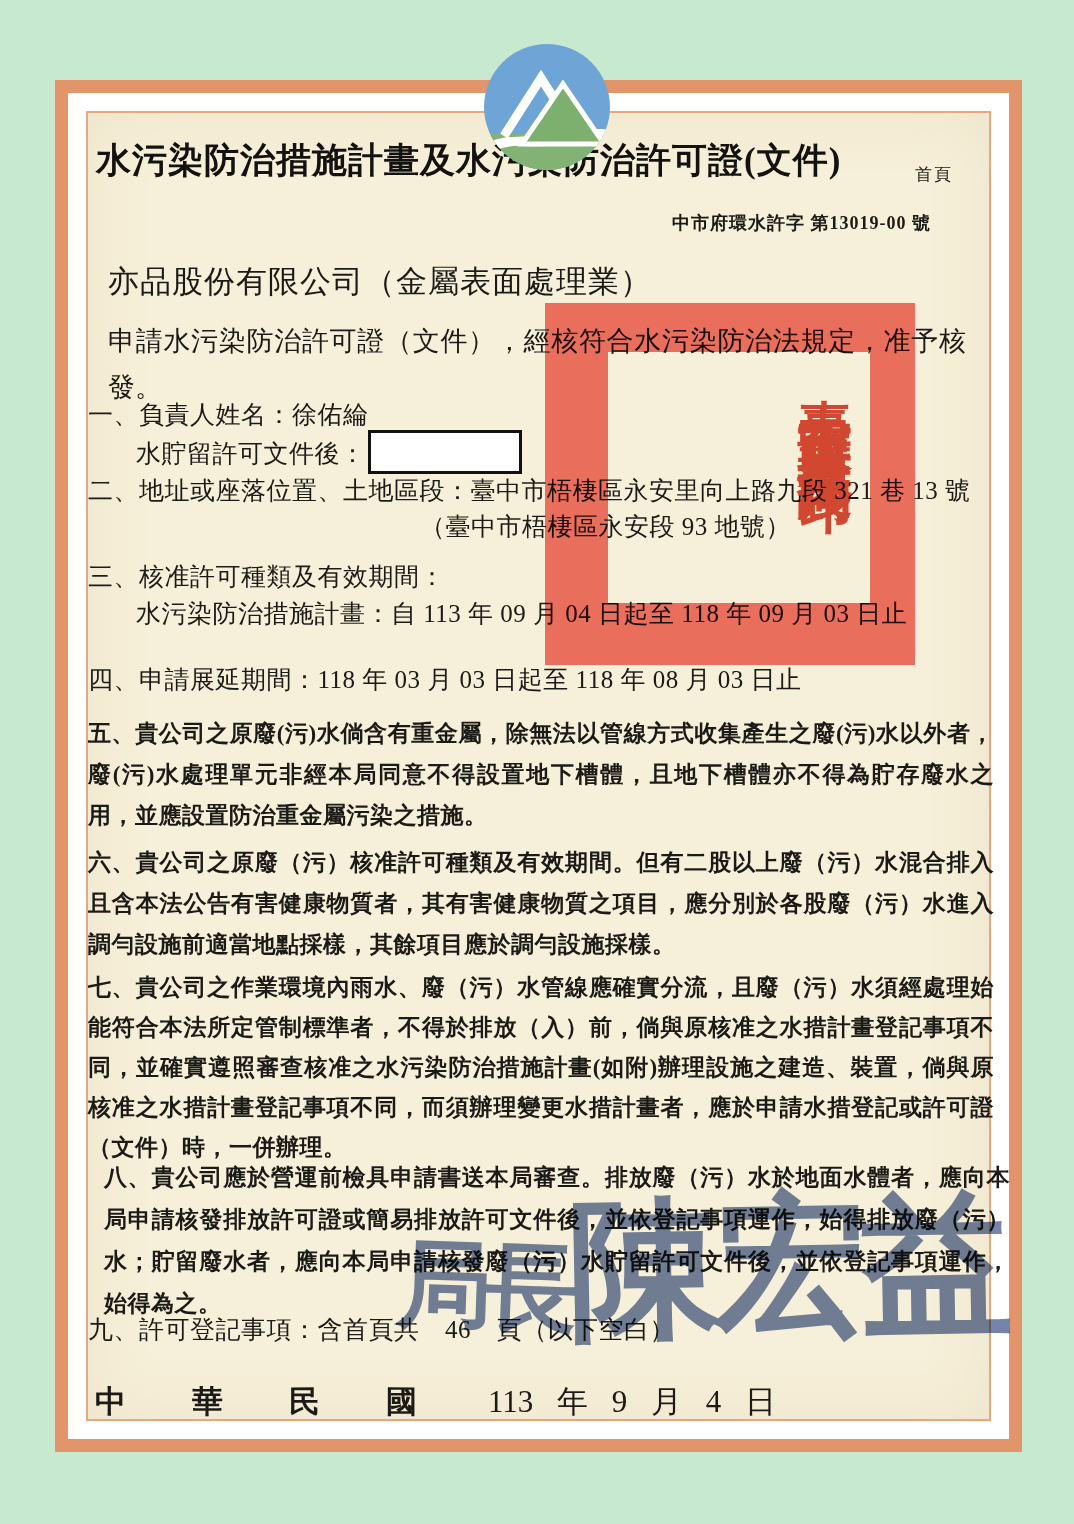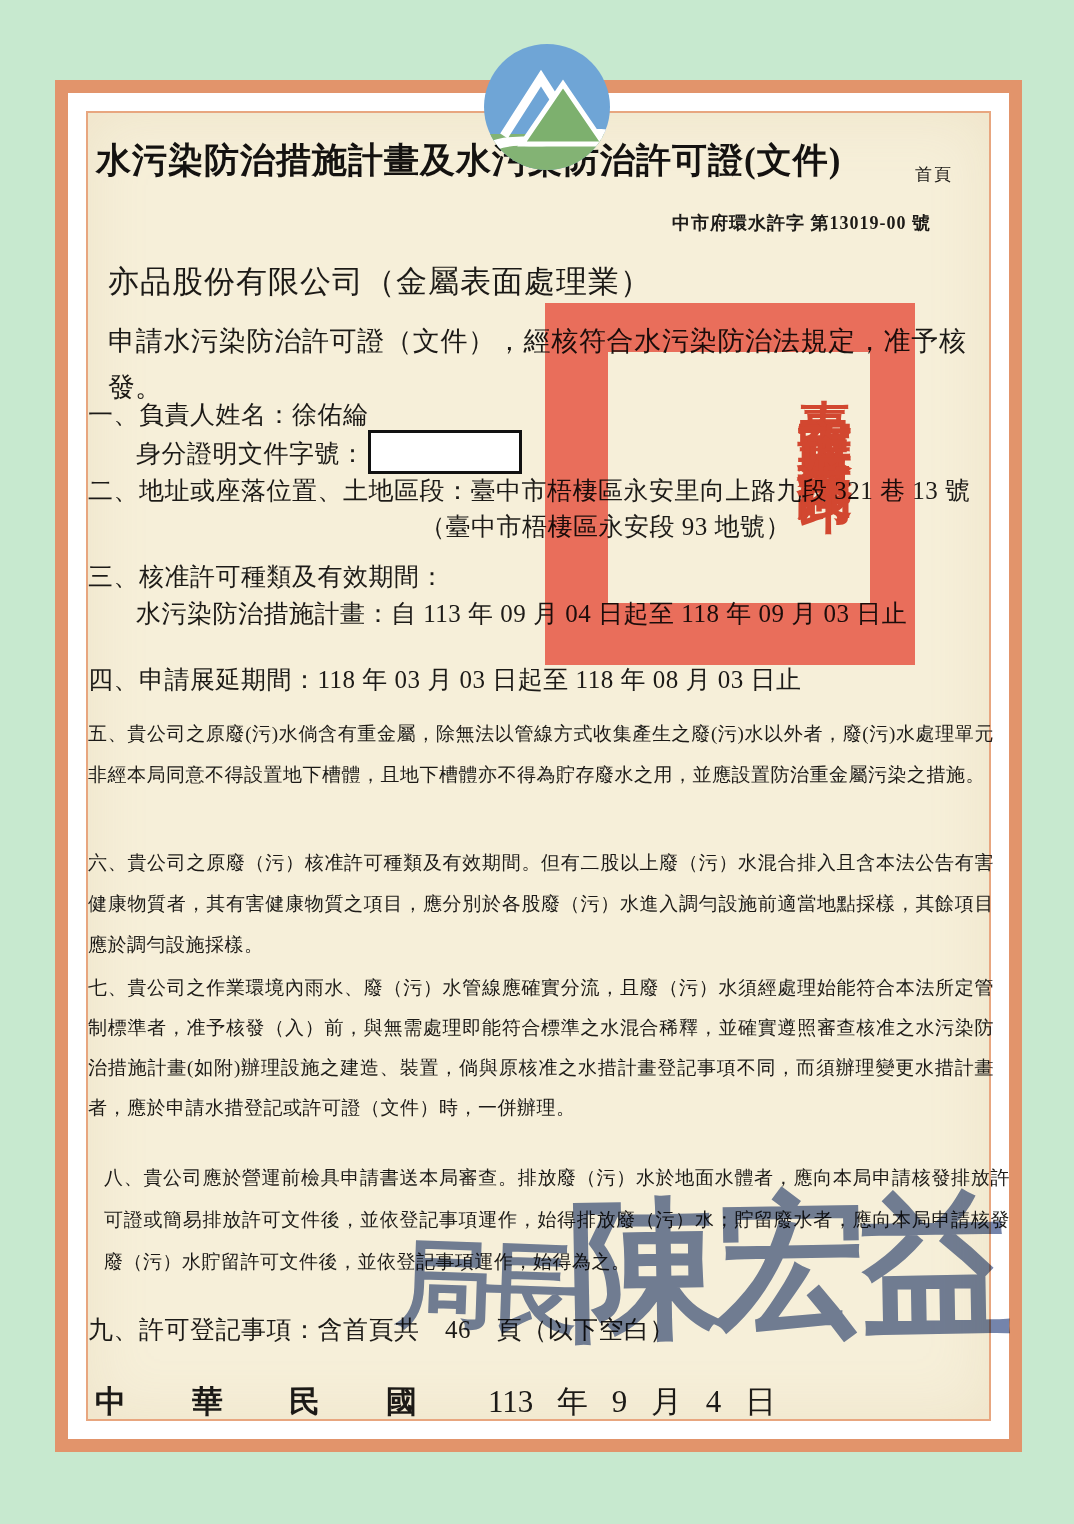--- a/index.html
+++ b/index.html
@@ -29,21 +29,21 @@
     left:96px;top:137px;
     font-size:35px;font-weight:bold;letter-spacing:1px;
     color:#141210;white-space:nowrap;
   }
   .page-label{left:906px;top:163px;font-size:17px;letter-spacing:2px;margin-left:9px;}
   .doc-number{left:672px;top:211px;font-size:18px;letter-spacing:1px;white-space:nowrap;font-weight:bold;}
   
   .company{left:108px;top:261px;font-size:31px;letter-spacing:1px;white-space:nowrap;}
   .intro{left:108px;top:318px;width:858px;font-size:27px;line-height:46px;text-align:justify;}
   .bodyline{font-size:25px;white-space:nowrap;letter-spacing:.5px;}
-  .para{font-size:19px;line-height:41px;width:906px;text-align:justify;letter-spacing:.5px;}
+  .para{font-size:23px;line-height:41px;width:906px;text-align:justify;letter-spacing:.5px;font-weight:bold;}
   .id-box{
     left:368px;top:430px;width:148px;height:38px;
     background:#ffffff;border:3px solid #111;
   }
   
   .seal{
     left:545px;top:303px;width:370px;height:362px;
     background:#f2756b;
     mix-blend-mode:multiply;
   }
@@ -83,34 +83,34 @@
 </div>
 
 <div class="abs doc-title">水污染防治措施計畫及水污染防治許可證(文件)</div>
 <div class="abs page-label">首頁</div>
 <div class="abs doc-number">中市府環水許字 第13019-00 號</div>
 
 <div class="abs company">亦品股份有限公司（金屬表面處理業）</div>
 <div class="abs intro">申請水污染防治許可證（文件），經核符合水污染防治法規定，准予核發。</div>
 
 <div class="abs bodyline" style="left:88px;top:398px;">一、負責人姓名：徐佑綸</div>
-<div class="abs bodyline" style="left:136px;top:437px;">身分證明文件字號：</div>
+<div class="abs bodyline" style="left:136px;top:437px;">水貯留許可文件後：</div>
 <div class="abs id-box"></div>
 
 <div class="abs bodyline" style="left:88px;top:474px;">二、地址或座落位置、土地區段：臺中市梧棲區永安里向上路九段 321 巷 13 號</div>
 <div class="abs bodyline" style="left:420px;top:510px;">（臺中市梧棲區永安段 93 地號）</div>
 
 <div class="abs bodyline" style="left:88px;top:560px;">三、核准許可種類及有效期間：</div>
 <div class="abs bodyline" style="left:136px;top:597px;">水污染防治措施計畫：自 113 年 09 月 04 日起至 118 年 09 月 03 日止</div>
 
 <div class="abs bodyline" style="left:88px;top:663px;">四、申請展延期間：118 年 03 月 03 日起至 118 年 08 月 03 日止</div>
 
 <div class="abs para" style="left:88px;top:713px;">五、貴公司之原廢(污)水倘含有重金屬，除無法以管線方式收集產生之廢(污)水以外者，廢(污)水處理單元非經本局同意不得設置地下槽體，且地下槽體亦不得為貯存廢水之用，並應設置防治重金屬污染之措施。</div>
 <div class="abs para" style="left:88px;top:842px;">六、貴公司之原廢（污）核准許可種類及有效期間。但有二股以上廢（污）水混合排入且含本法公告有害健康物質者，其有害健康物質之項目，應分別於各股廢（污）水進入調勻設施前適當地點採樣，其餘項目應於調勻設施採樣。</div>
-<div class="abs para" style="left:88px;top:968px;line-height:40px;">七、貴公司之作業環境內雨水、廢（污）水管線應確實分流，且廢（污）水須經處理始能符合本法所定管制標準者，准予核發（入）前，與無需處理即能符合標準之水混合稀釋，並確實遵照審查核准之水污染防治措施計畫(如附)辦理設施之建造、裝置，倘與原核准之水措計畫登記事項不同，而須辦理變更水措計畫者，應於申請水措登記或許可證（文件）時，一併辦理。</div>
+<div class="abs para" style="left:88px;top:968px;line-height:40px;">七、貴公司之作業環境內雨水、廢（污）水管線應確實分流，且廢（污）水須經處理始能符合本法所定管制標準者，不得於排放（入）前，倘與原核准之水措計畫登記事項不同，並確實遵照審查核准之水污染防治措施計畫(如附)辦理設施之建造、裝置，倘與原核准之水措計畫登記事項不同，而須辦理變更水措計畫者，應於申請水措登記或許可證（文件）時，一併辦理。</div>
 <div class="abs para" style="left:104px;top:1157px;line-height:42px;">八、貴公司應於營運前檢具申請書送本局審查。排放廢（污）水於地面水體者，應向本局申請核發排放許可證或簡易排放許可文件後，並依登記事項運作，始得排放廢（污）水；貯留廢水者，應向本局申請核發廢（污）水貯留許可文件後，並依登記事項運作，始得為之。</div>
 <div class="abs bodyline" style="left:88px;top:1313px;">九、許可登記事項：含首頁共　46　頁（以下空白）</div>
 
 <div class="abs roc">中華民國</div>
 <div class="abs date-val">113 年 9 月 4 日</div>
 
 <div class="abs seal">
   <div class="seal-inner">
     <div class="seal-chars">臺中市政府環境保護局印</div>
   </div>

